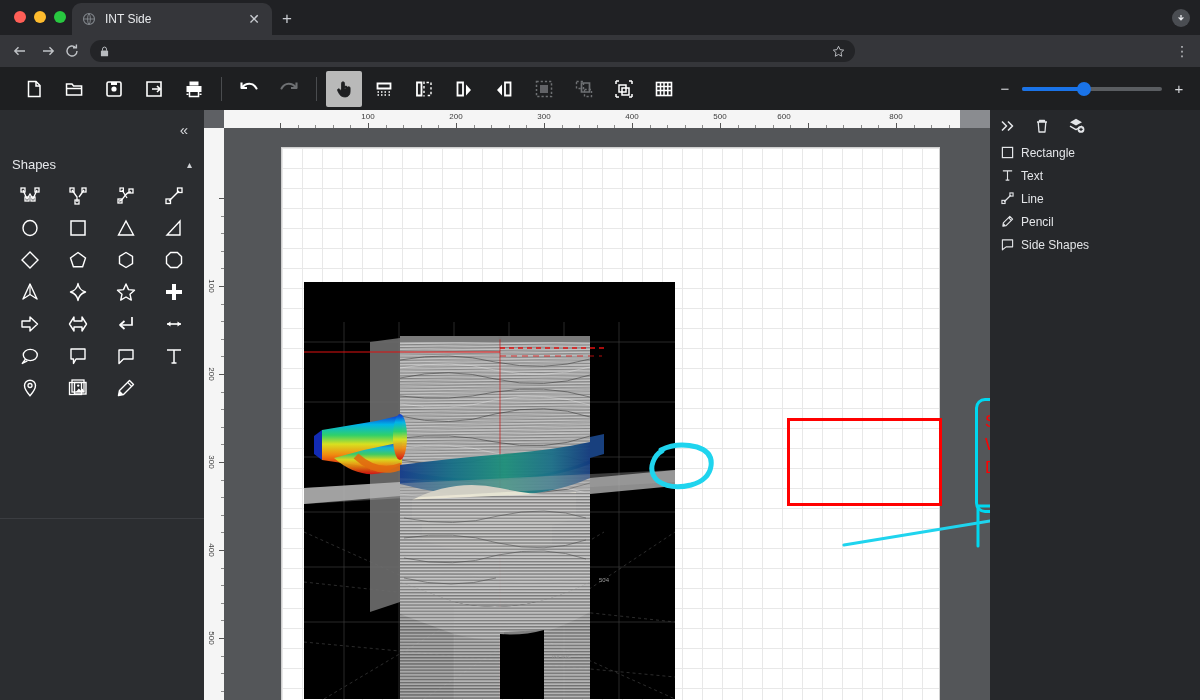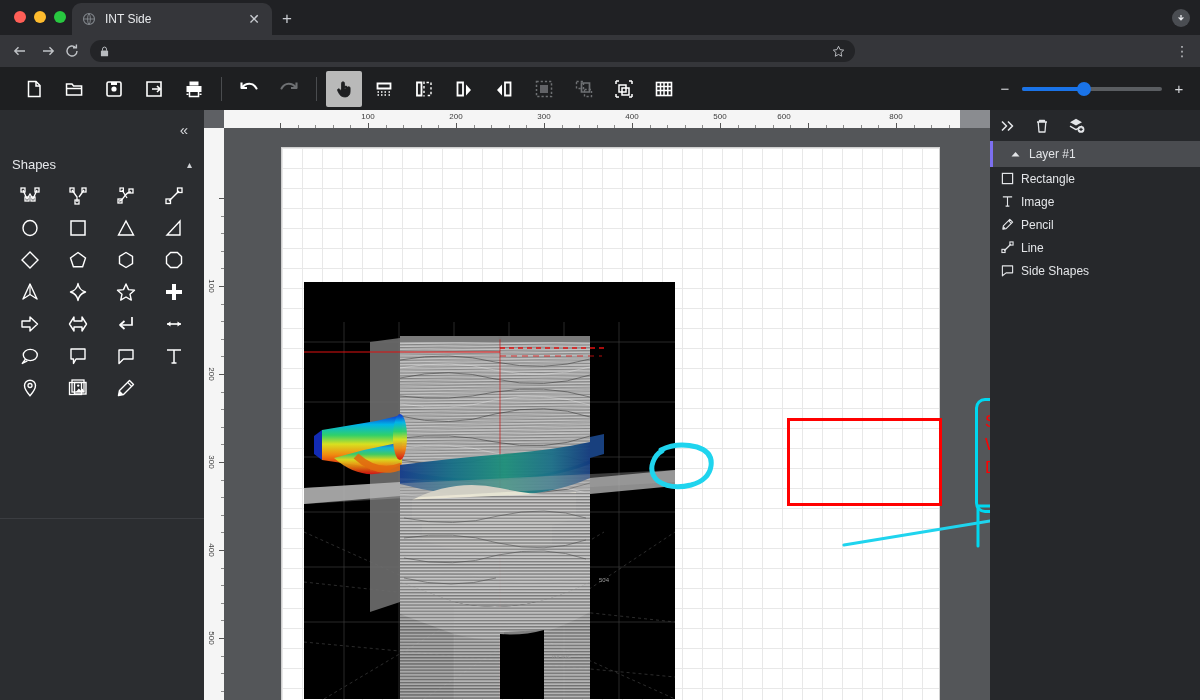--- a/index.html
+++ b/index.html
@@ -786,73 +786,64 @@
       <svg width="17" height="17" viewBox="0 0 17 17">
         <path d="M8 1.8l6 3.4-6 3.4-6-3.4z" fill="currentColor"></path>
         <path d="M2 9.2l6 3.4 6-3.4" fill="none" stroke="currentColor" stroke-width="1.4" stroke-linejoin="round"></path>
         <circle cx="13" cy="12.4" r="3.4" fill="currentColor"></circle>
         <path d="M13 10.7v3.4M11.3 12.4h3.4" stroke="#26282b" stroke-width="1.2"></path>
       </svg>
     </div>
   </div>
 
   <div class="layer-list">
-    <div class="layer-row root">
-      <div class="layer-accent"></div>
-      <span class="layer-ic">
-        <svg width="11" height="11" viewBox="0 0 11 11">
-            <path d="M1.5 7.5L5.5 3l4 4.5z" fill="currentColor"></path>
-          </svg>
-      </span>
-      <span class="layer-label">Layer #1</span>
-    </div>
 
 
     <div class="layer-row">
       <span class="layer-ic">
         <svg width="13" height="13" viewBox="0 0 14 14">
             <rect x="1.5" y="1.5" width="11" height="11" fill="none" stroke="currentColor" stroke-width="1.3"></rect>
           </svg>
       </span>
       <span class="layer-label">Rectangle</span>
     </div>
 
     <div class="layer-row">
       <span class="layer-ic">
         <svg width="13" height="13" viewBox="0 0 14 14">
             <path d="M2 2h10M7 2v10M5 12h4" stroke="currentColor" stroke-width="1.2" fill="none"></path>
           </svg>
       </span>
-      <span class="layer-label">Image</span>
+      <span class="layer-label">Text</span>
+    </div>
+
+    <div class="layer-row">
+      <span class="layer-ic">
+        <svg width="13" height="13" viewBox="0 0 14 14">
+            <path d="M3.5 10.5L10.5 3.5" stroke="currentColor" stroke-width="1.3"></path>
+            <rect x="1" y="9" width="3.4" height="3.4" fill="none" stroke="currentColor" stroke-width="1.2"></rect>
+            <rect x="9.6" y="1" width="3.4" height="3.4" fill="none" stroke="currentColor" stroke-width="1.2"></rect>
+          </svg>
+      </span>
+      <span class="layer-label">Line</span>
     </div>
 
     <div class="layer-row">
       <span class="layer-ic">
         <svg width="13" height="13" viewBox="0 0 14 14">
             <path d="M9.5 1.5l3 3-7 7-3.5.5.5-3.5z" fill="none" stroke="currentColor" stroke-width="1.2" stroke-linejoin="round"></path>
             <path d="M8.1 2.9l3 3" stroke="currentColor" stroke-width="1.1"></path>
             <path d="M2.5 8.5l3 3-3.5.5z" fill="currentColor"></path>
           </svg>
       </span>
       <span class="layer-label">Pencil</span>
     </div>
 
     <div class="layer-row">
       <span class="layer-ic">
         <svg width="13" height="13" viewBox="0 0 14 14">
-            <path d="M3.5 10.5L10.5 3.5" stroke="currentColor" stroke-width="1.3"></path>
-            <rect x="1" y="9" width="3.4" height="3.4" fill="none" stroke="currentColor" stroke-width="1.2"></rect>
-            <rect x="9.6" y="1" width="3.4" height="3.4" fill="none" stroke="currentColor" stroke-width="1.2"></rect>
-          </svg>
-      </span>
-      <span class="layer-label">Line</span>
-    </div>
-
-    <div class="layer-row">
-      <span class="layer-ic">
-        <svg width="13" height="13" viewBox="0 0 14 14">
             <path d="M1.5 2h11v7.5h-7l-4 3.2V9.5z" fill="none" stroke="currentColor" stroke-width="1.2" stroke-linejoin="round"></path>
           </svg>
       </span>
       <span class="layer-label">Side Shapes</span>
     </div>
   </div>
 </div>
 
 </body></html>

